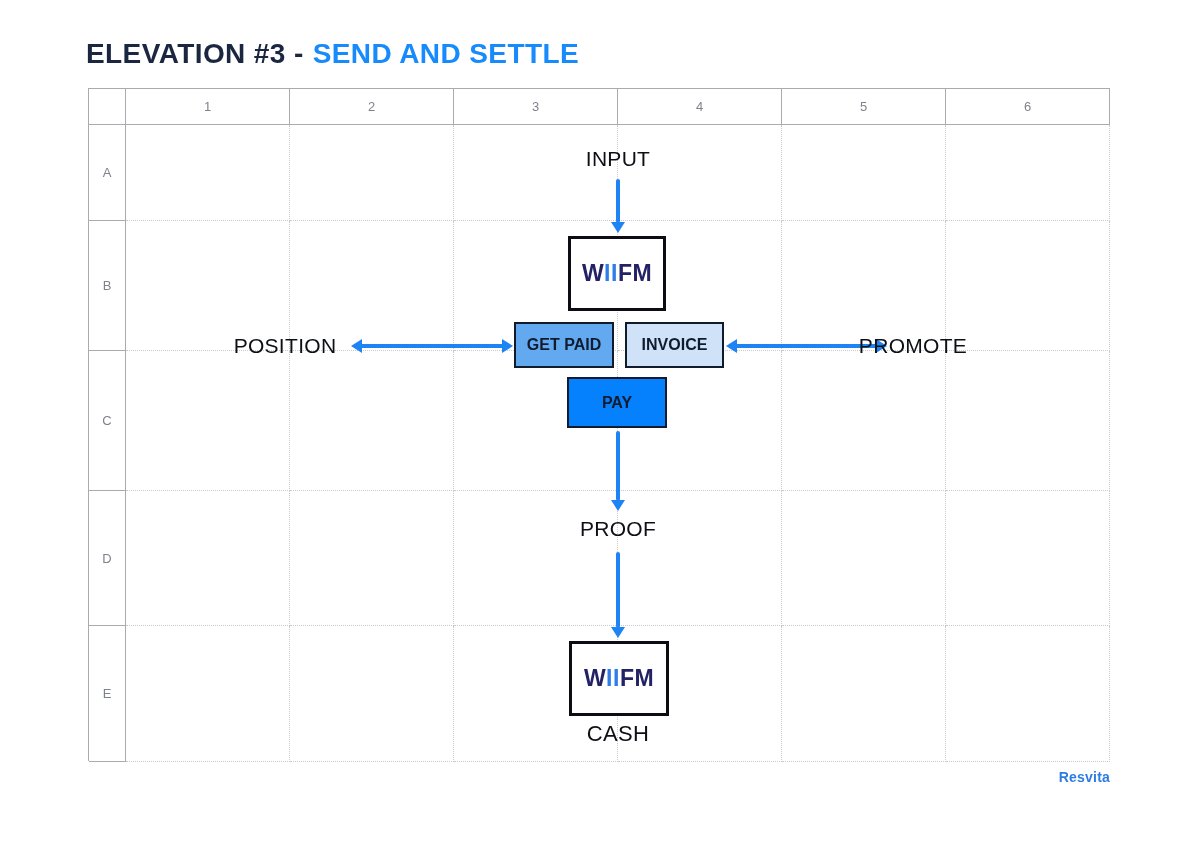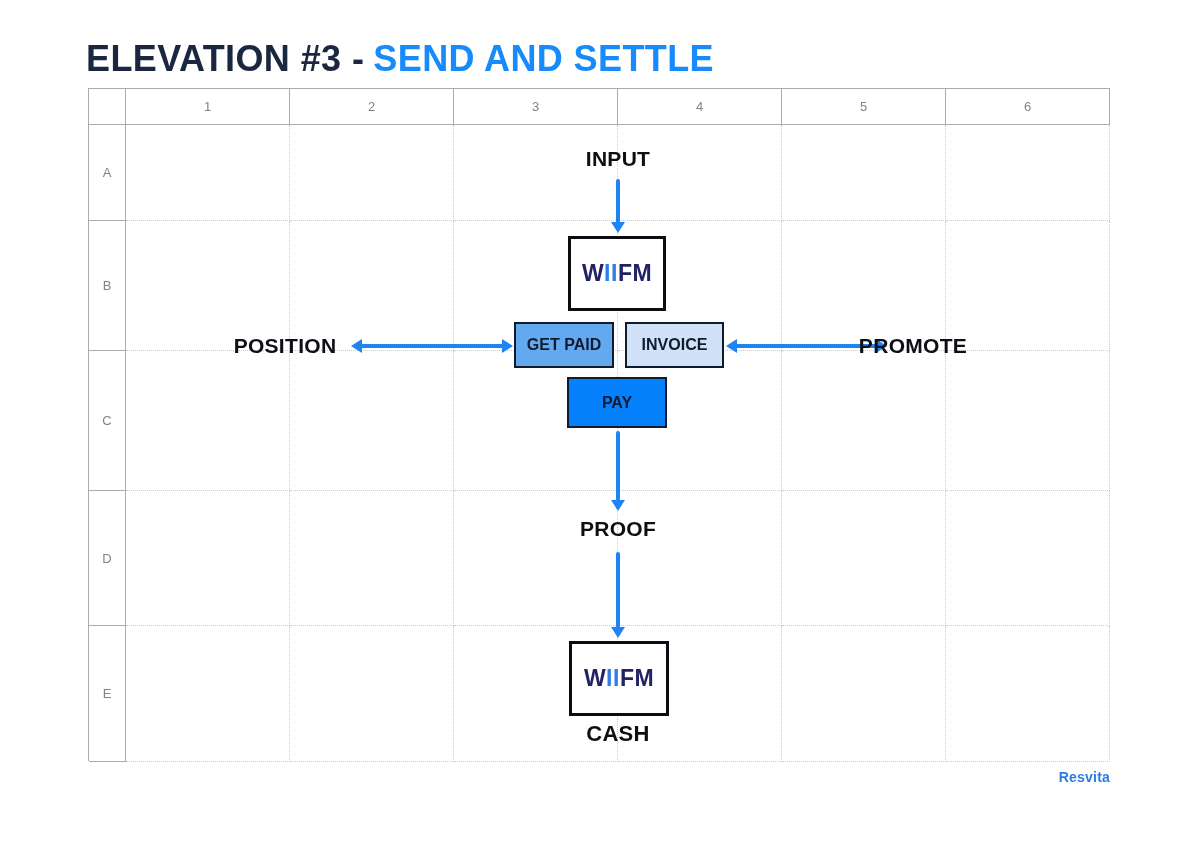--- a/index.html
+++ b/index.html
@@ -17,21 +17,21 @@
     --grid-text:#7E838B;
     --ink:#0D0F14;
     --box-border:#101B2E;
   }
   html,body{margin:0;padding:0;background:#ffffff;}
   #page{
     position:relative;width:1200px;height:848px;background:#ffffff;overflow:hidden;
     font-family:"Liberation Sans", sans-serif;
   }
   
-  .title{position:absolute;left:86px;top:38px;font-size:36px;font-weight:800;
+  .title{position:absolute;left:86px;top:38px;font-size:28px;font-weight:800;
          letter-spacing:.4px;color:var(--title-navy);white-space:nowrap;}
   .title .hl{color:var(--title-blue);margin-left:9px;}
   
   .grid{position:absolute;left:88px;top:88px;width:1022px;height:673px;
         display:grid;grid-template-columns:37px repeat(6,1fr);
         grid-template-rows:36px 96px 130px 140px 135px 136px;
         border-top:1px solid var(--grid-solid);border-left:1px solid var(--grid-solid);
         box-sizing:border-box;}
   .hc{border-right:1px solid var(--grid-solid);border-bottom:1px solid var(--grid-solid);
       display:flex;align-items:center;justify-content:center;
@@ -40,21 +40,21 @@
   
   .node{position:absolute;display:flex;align-items:center;justify-content:center;
         box-sizing:border-box;font-size:16px;font-weight:600;color:var(--box-border);}
   .wiifm{background:#ffffff;border:3px solid #0C0C12;font-size:23px;font-weight:800;letter-spacing:.5px;}
   .wiifm .navy{color:var(--wiifm-navy);}
   .wiifm .blue{color:var(--wiifm-blue);}
   .getpaid{background:var(--getpaid-fill);border:2px solid var(--box-border);}
   .invoice{background:var(--invoice-fill);border:2px solid var(--box-border);}
   .pay{background:var(--pay-fill);border:2px solid var(--box-border);}
   
-  .biglabel{position:absolute;font-size:21px;font-weight:700;color:var(--ink);
+  .biglabel{position:absolute;font-size:21px;font-weight:400;color:var(--ink);
             text-align:center;letter-spacing:.3px;}
   .cash{font-size:22px;}
   
   .arrow-v{position:absolute;width:14px;}
   .arrow-v .line{position:absolute;left:5px;top:0;bottom:10px;width:4px;background:var(--arrow-blue);border-radius:2px;}
   .arrow-v .head-down{position:absolute;left:0;bottom:0;width:0;height:0;
         border-left:7px solid transparent;border-right:7px solid transparent;
         border-top:11px solid var(--arrow-blue);}
   .arrow-h{position:absolute;height:14px;}
   .arrow-h .line{position:absolute;top:5px;left:9px;right:9px;height:4px;background:var(--arrow-blue);border-radius:2px;}

